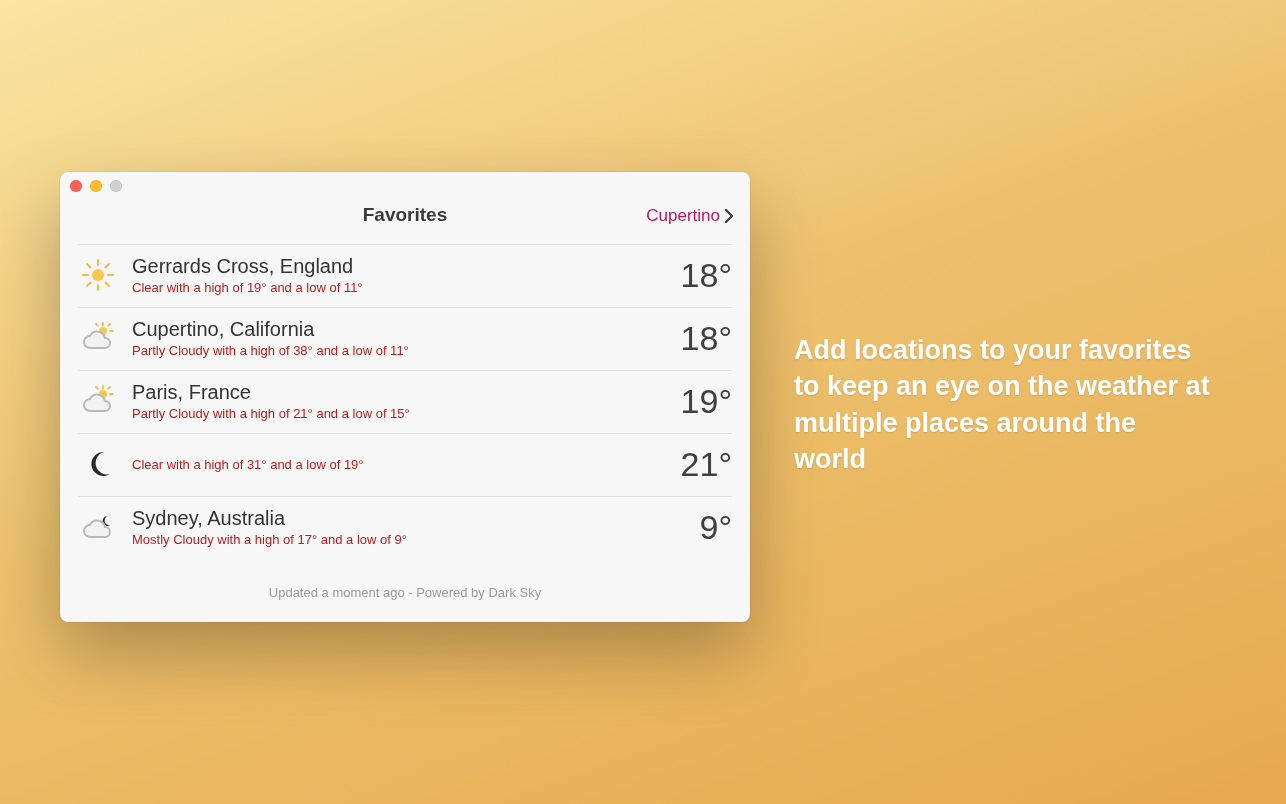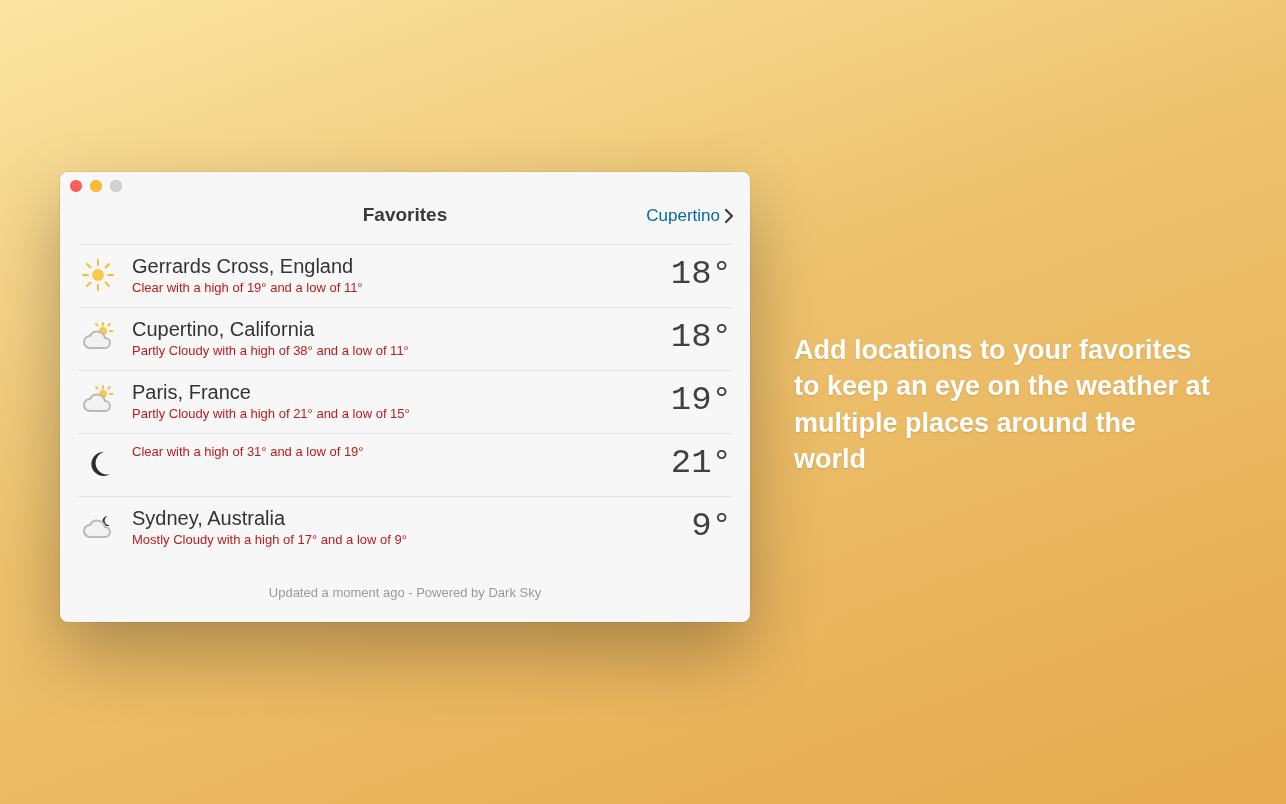--- a/index.html
+++ b/index.html
@@ -43,33 +43,33 @@
     font-weight: 700;
     color: #3a3a3a;
   }
   .header-right {
     position: absolute;
     right: 16px;
     top: 12px;
     display: flex;
     align-items: center;
     gap: 4px;
-    color: #0369a1;
+    color: #be185d;
     font-size: 17px;
   }
   .chevron {
     display: inline-block;
   }
   .chevron svg { display:block; }
   .list {
     padding: 0 18px;
   }
   .row {
     display: flex;
-    align-items: flex-start;
+    align-items: center;
     gap: 14px;
     padding: 10px 0 12px 0;
     border-top: 1px solid #e2e2e2;
   }
   .row:first-child { border-top: 1px solid #e2e2e2; }
   .icon-cell {
     width: 40px;
     height: 40px;
     flex: 0 0 40px;
     display: flex;
@@ -86,21 +86,20 @@
   }
   .loc-desc {
     font-size: 13px;
     color: #b91c1c;
   }
   .temp-cell {
     font-size: 34px;
     font-weight: 300;
     color: #404040;
     letter-spacing: 0;
-    font-family: Liberation Mono, monospace;
   }
   .footer {
     text-align: center;
     font-size: 13px;
     color: #9a9a9a;
     padding: 26px 0 22px 0;
   }
   .marketing {
     position: absolute;
     left: 794px;

